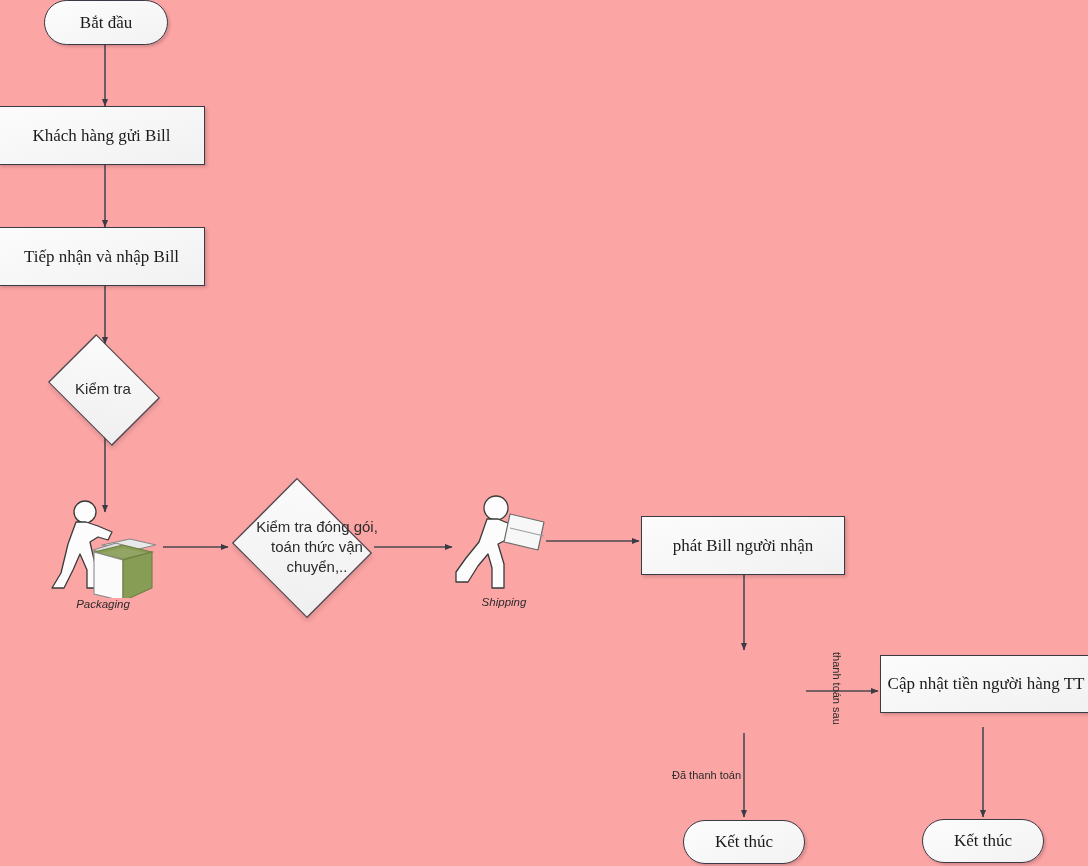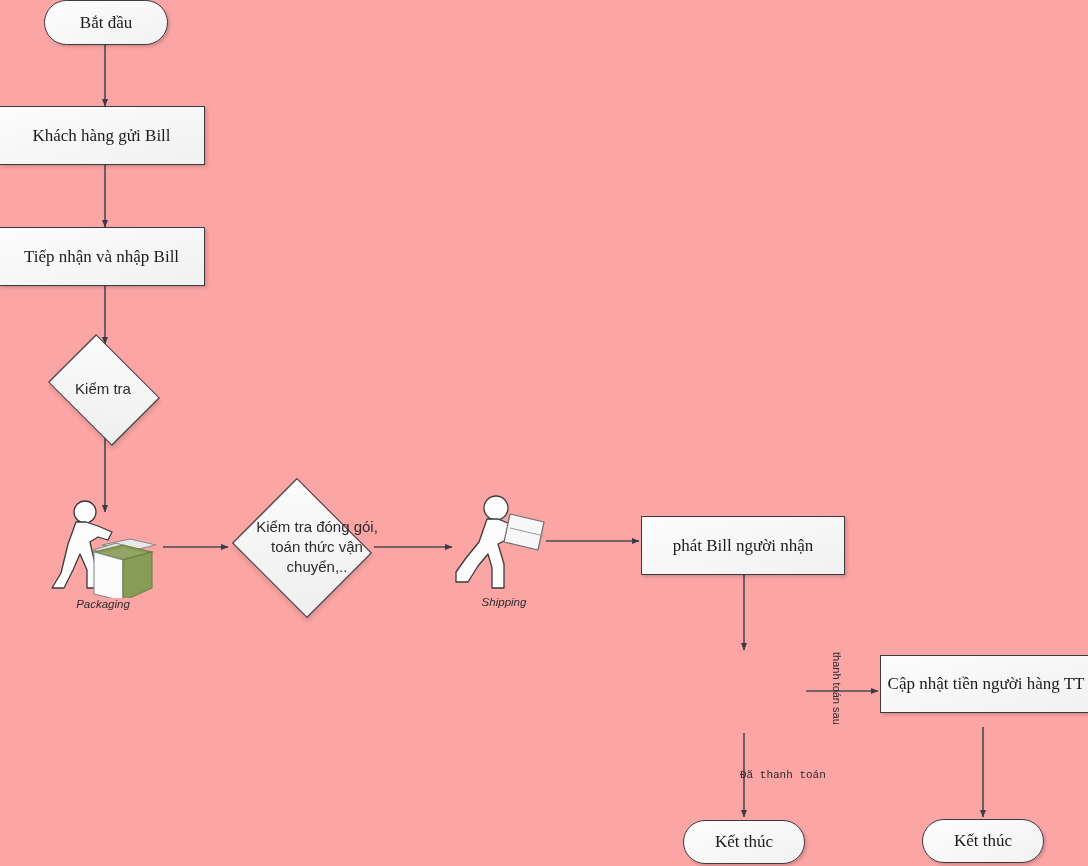--- a/index.html
+++ b/index.html
@@ -222,17 +222,17 @@
   </div>
 
   <div class="node terminal" style="left:683px; top:820px; width:122px; height:44px;">
     <span>Kết thúc</span>
   </div>
 
   <div class="node terminal" style="left:922px; top:819px; width:122px; height:44px;">
     <span>Kết thúc</span>
   </div>
 
-  <div class="edge-label" style="left:740px; top:769px;font-family:Liberation Mono, monospace;">Đã thanh toán</div>
+  <div class="edge-label" style="left:672px; top:769px;">Đã thanh toán</div>
 
   <div class="edge-label vertical" style="left:843px; top:652px;">thanh toán sau</div>
 
 </div>
 
 </body></html>

